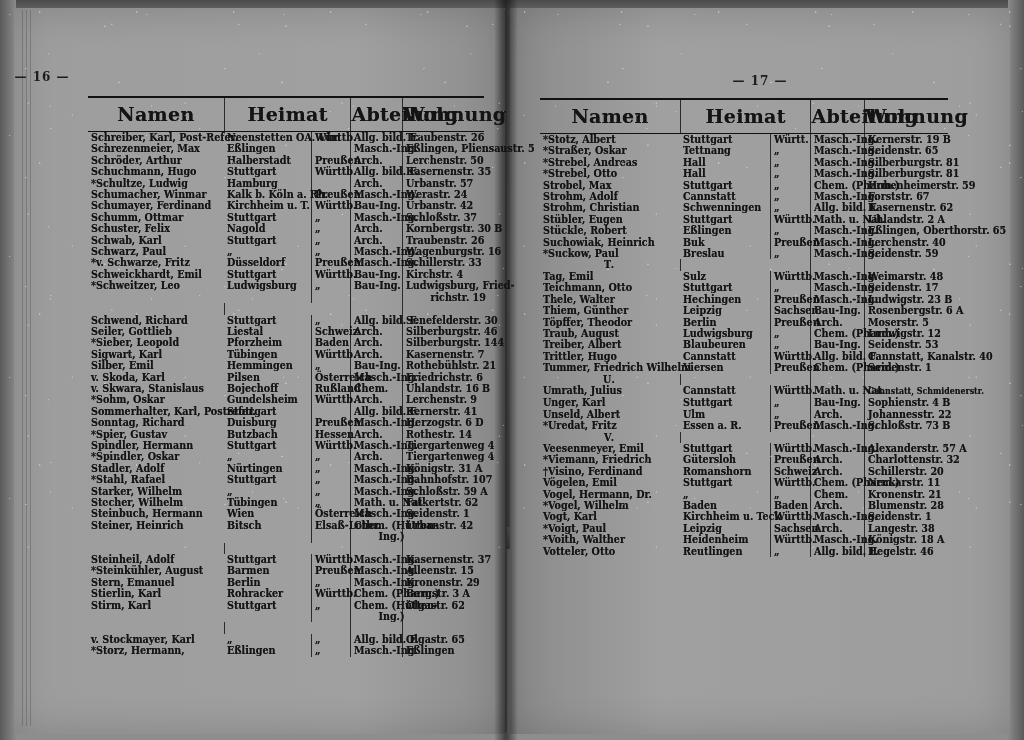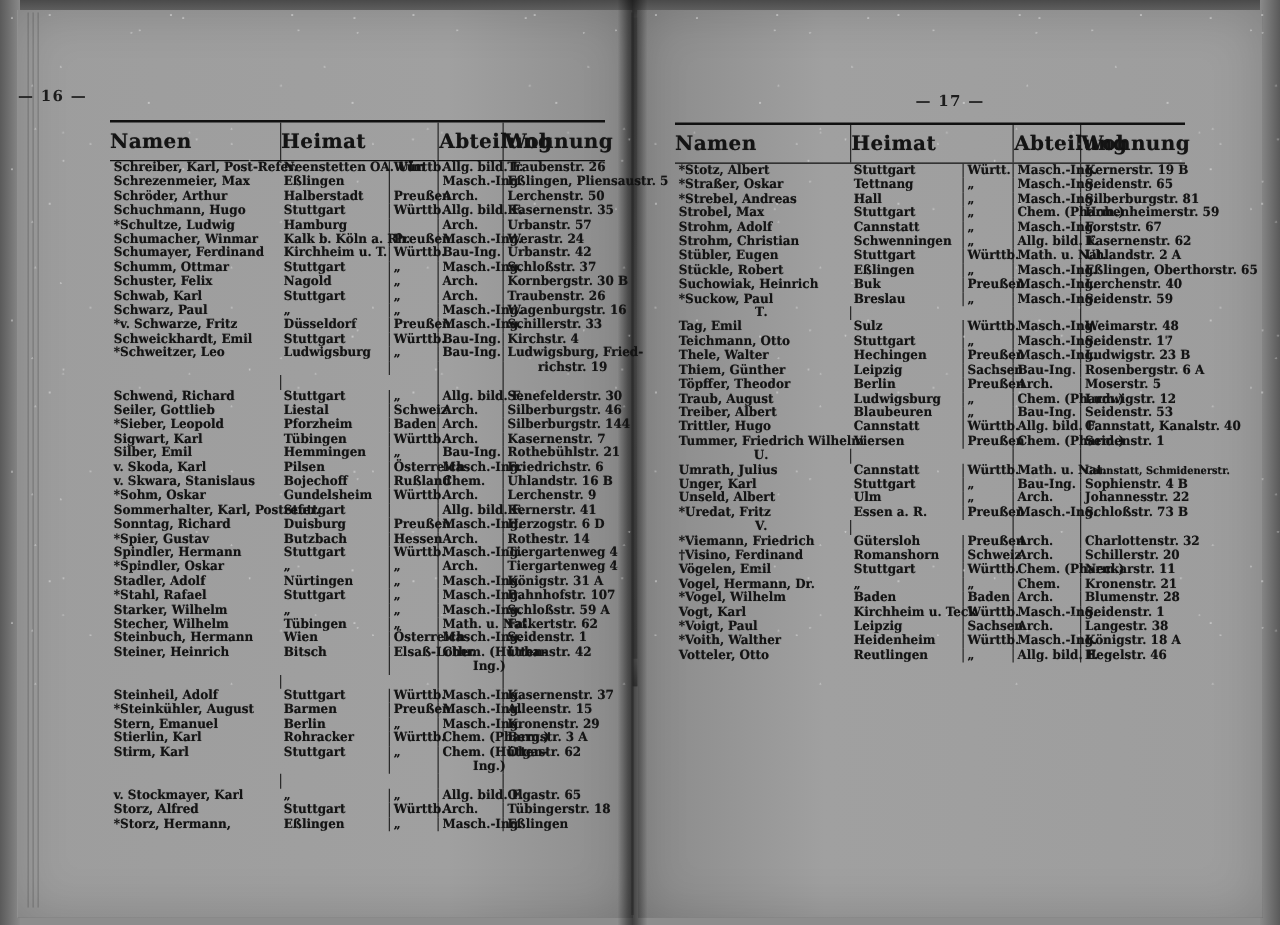--- a/index.html
+++ b/index.html
@@ -68,22 +68,22 @@
   
   .folio{position:absolute;text-align:center;width:100%;
     font-size:12px;color:#1c1c1c;letter-spacing:1px;font-weight:bold;}
 
   .tbl{position:absolute;color:#141414;}
   .rule-top{border-top:2.5px solid #111;}
   .rule-bot{border-top:1.6px solid #111;}
 
   table.dir{border-collapse:collapse;width:100%;table-layout:fixed;}
   table.dir th{
-    font-size:16px;font-weight:normal;padding:5px 0 6px 0;
-    text-align:left;letter-spacing:.3px;
+    font-size:19px;font-weight:normal;padding:5px 0 6px 0;
+    text-align:center;letter-spacing:.3px;
   }
   table.dir td{
     font-size:10.2px;line-height:11.4px;padding:0 3px;vertical-align:top;
     white-space:nowrap;
   }
   .vdiv{border-left:1px solid #2a2a2a;}
   .c-name{width:42%;}
   .c-home{width:27%;}
   .c-home2{width:12%;}
   .c-dept{width:16%;}
@@ -463,27 +463,20 @@
             <td class="gap vdiv">&nbsp;</td>
           </tr>
           <tr>
             <td class="name"><span class="frak">v. Stockmayer, Karl</span></td>
             <td class="home"><span class="frak">„</span></td>
             <td class="home2 vdiv"><span class="frak">„</span></td>
             <td class="dept vdiv"><span class="frak">Allg. bild. F.</span></td>
             <td class="addr vdiv"><span class="frak">Olgastr. 65</span></td>
           </tr>
           <tr>
-            <td class="name"><span class="frak">Storz, Alfred</span></td>
-            <td class="home"><span class="frak">Stuttgart</span></td>
-            <td class="home2 vdiv"><span class="frak">Württb.</span></td>
-            <td class="dept vdiv"><span class="frak">Arch.</span></td>
-            <td class="addr vdiv"><span class="frak">Tübingerstr. 18</span></td>
-          </tr>
-          <tr>
             <td class="name"><span class="frak">*Storz, Hermann,</span></td>
             <td class="home"><span class="frak">Eßlingen</span></td>
             <td class="home2 vdiv"><span class="frak">„</span></td>
             <td class="dept vdiv"><span class="frak">Masch.-Ing.</span></td>
             <td class="addr vdiv"><span class="frak">Eßlingen</span></td>
           </tr>
         </tbody>
     </table>
   </div>
 
@@ -533,20 +526,27 @@
             <td class="addr vdiv"><span class="frak">Seidenstr. 65</span></td>
           </tr>
           <tr>
             <td class="name"><span class="frak">*Strebel, Andreas</span></td>
             <td class="home"><span class="frak">Hall</span></td>
             <td class="home2 vdiv"><span class="frak">„</span></td>
             <td class="dept vdiv"><span class="frak">Masch.-Ing.</span></td>
             <td class="addr vdiv"><span class="frak">Silberburgstr. 81</span></td>
           </tr>
           <tr>
+            <td class="name"><span class="frak">*Strebel, Otto</span></td>
+            <td class="home"><span class="frak">Hall</span></td>
+            <td class="home2 vdiv"><span class="frak">„</span></td>
+            <td class="dept vdiv"><span class="frak">Masch.-Ing.</span></td>
+            <td class="addr vdiv"><span class="frak">Silberburgstr. 81</span></td>
+          </tr>
+          <tr>
             <td class="name"><span class="frak">Strobel, Max</span></td>
             <td class="home"><span class="frak">Stuttgart</span></td>
             <td class="home2 vdiv"><span class="frak">„</span></td>
             <td class="dept vdiv"><span class="frak">Chem. (Pharm.)</span></td>
             <td class="addr vdiv"><span class="frak">Hohenheimerstr. 59</span></td>
           </tr>
           <tr>
             <td class="name"><span class="frak">Strohm, Adolf</span></td>
             <td class="home"><span class="frak">Cannstatt</span></td>
             <td class="home2 vdiv"><span class="frak">„</span></td>
@@ -691,20 +691,27 @@
             <td class="dept vdiv"><span class="frak">Masch.-Ing.</span></td>
             <td class="addr vdiv"><span class="frak">Schloßstr. 73 B</span></td>
           </tr>
           <tr>
             <td class="letter"><span class="frak">V.</span></td>
             <td class="home2 vdiv" colspan="2">&nbsp;</td>
             <td class="dept vdiv">&nbsp;</td>
             <td class="addr vdiv">&nbsp;</td>
           </tr>
           <tr>
+            <td class="name"><span class="frak">Veesenmeyer, Emil</span></td>
+            <td class="home"><span class="frak">Stuttgart</span></td>
+            <td class="home2 vdiv"><span class="frak">Württb.</span></td>
+            <td class="dept vdiv"><span class="frak">Masch.-Ing.</span></td>
+            <td class="addr vdiv"><span class="frak">Alexanderstr. 57 A</span></td>
+          </tr>
+          <tr>
             <td class="name"><span class="frak">*Viemann, Friedrich</span></td>
             <td class="home"><span class="frak">Gütersloh</span></td>
             <td class="home2 vdiv"><span class="frak">Preußen</span></td>
             <td class="dept vdiv"><span class="frak">Arch.</span></td>
             <td class="addr vdiv"><span class="frak">Charlottenstr. 32</span></td>
           </tr>
           <tr>
             <td class="name"><span class="frak">†Visino, Ferdinand</span></td>
             <td class="home"><span class="frak">Romanshorn</span></td>
             <td class="home2 vdiv"><span class="frak">Schweiz</span></td>

